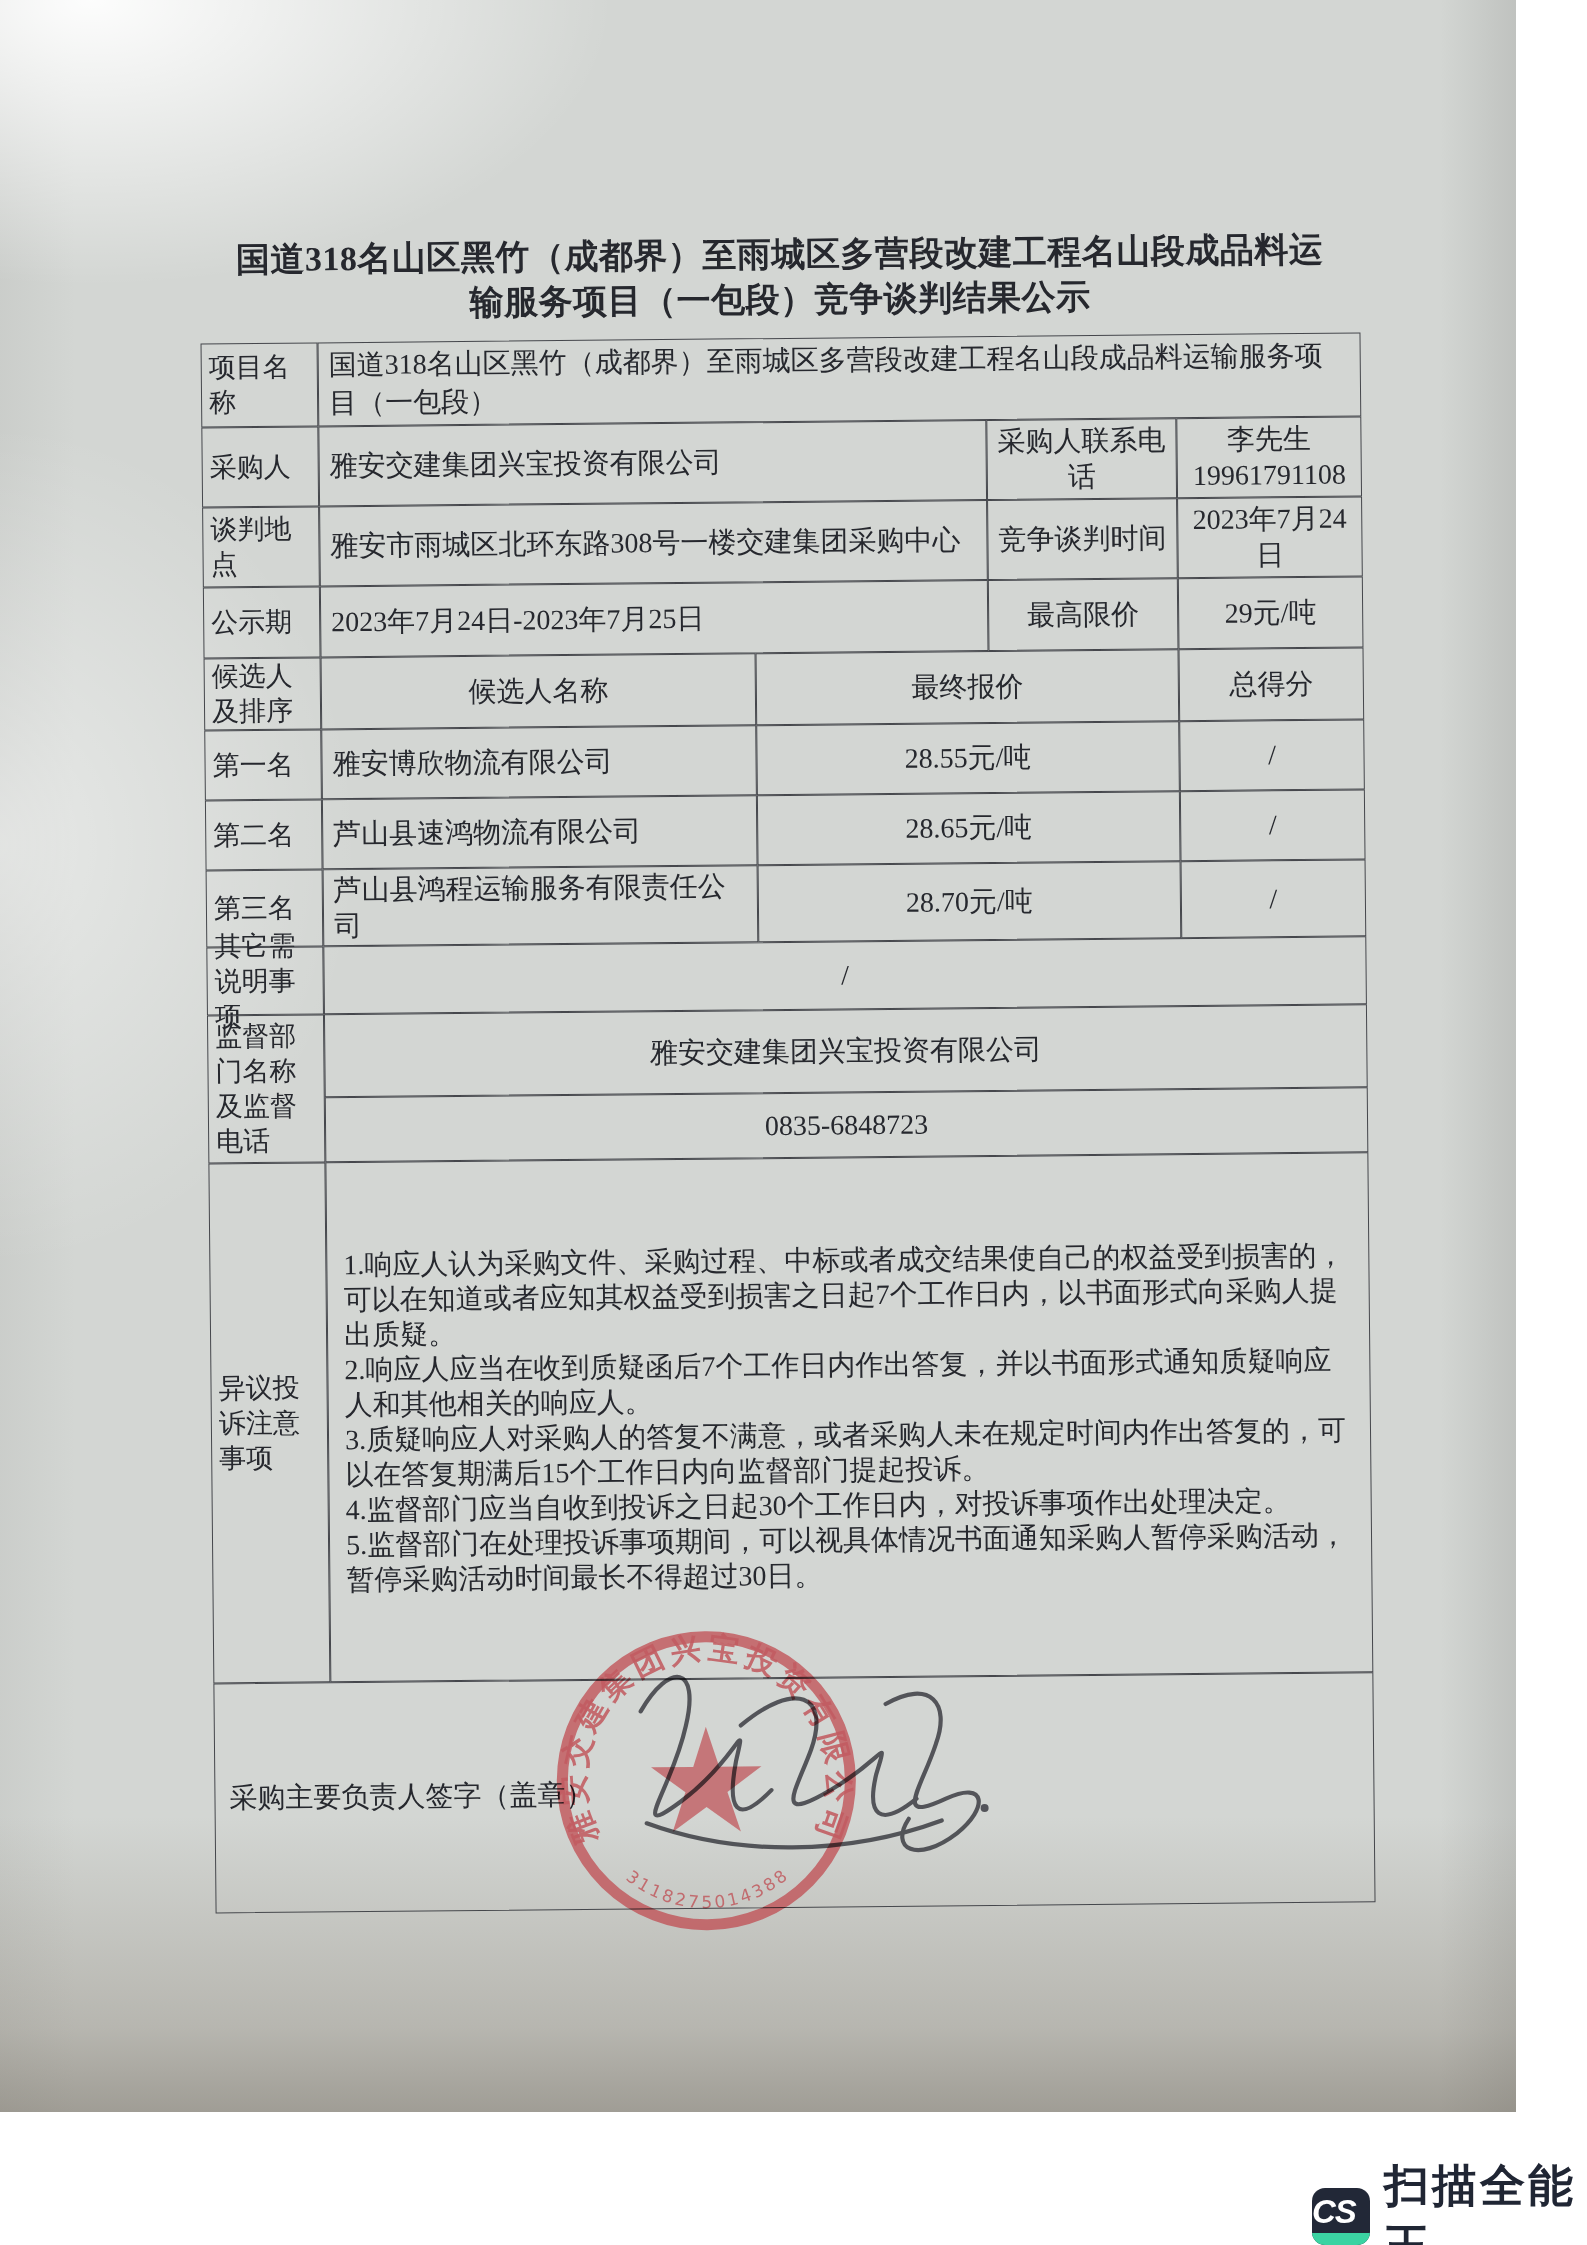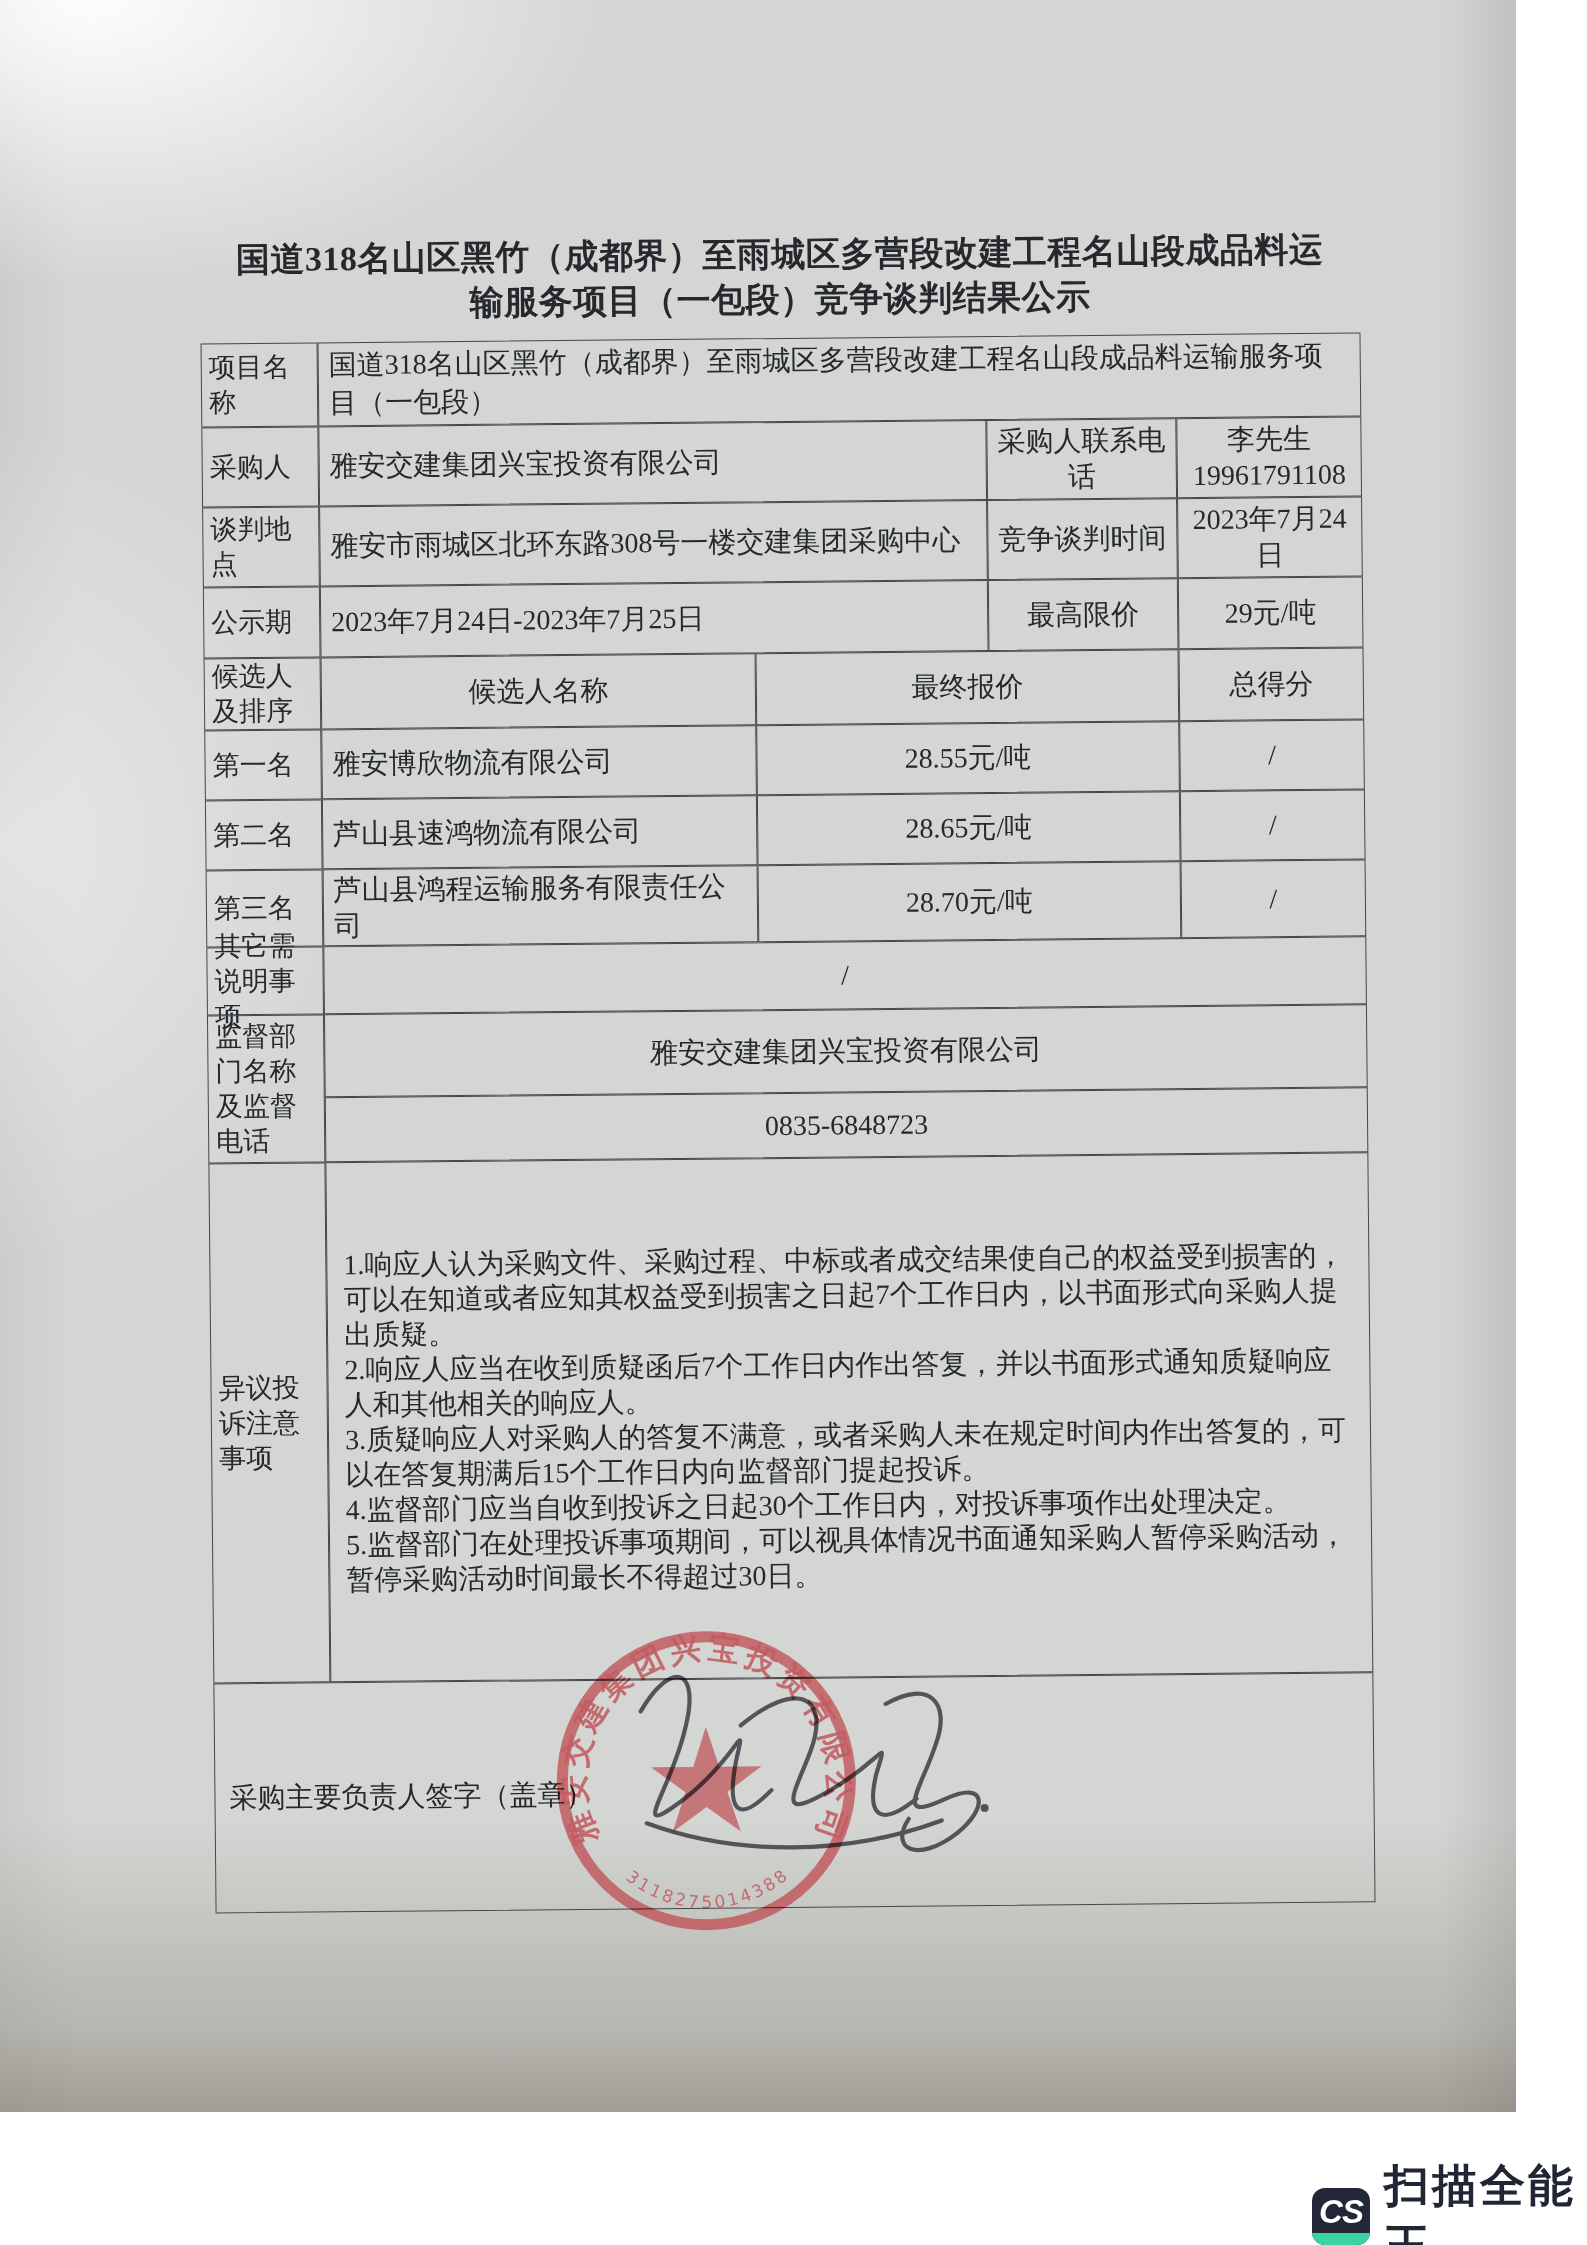--- a/index.html
+++ b/index.html
@@ -38,21 +38,21 @@
   .obj{flex-direction:column;justify-content:center;align-items:flex-start;padding:0 12px 0 16px;}
   .obj p{margin:0;font-size:28px;line-height:35px;}
   
   .stamp{position:absolute;left:327px;top:1277px;mix-blend-mode:multiply;opacity:.88;}
   .sig{position:absolute;left:372px;top:1312px;mix-blend-mode:multiply;opacity:.92;}
   
   .footer{position:absolute;left:1312px;top:2156px;display:flex;align-items:center;
           font-family:"Liberation Sans","DejaVu Sans",sans-serif;}
   .cs-badge{
     position:relative;width:58px;height:57px;border-radius:13px;background:#222837;
-    display:flex;align-items:center;justify-content:center;overflow:hidden;flex:none;
+    display:flex;align-items:center;overflow:hidden;flex:none;
   }
   .cs-badge span{color:#ffffff;font-weight:bold;font-size:33px;font-style:italic;margin-top:-8px;letter-spacing:-1px;}
   .cs-teal{position:absolute;left:0;right:0;bottom:0;height:12px;background:#3bd3a2;}
   .cs-text{margin-left:14px;font-size:45px;font-weight:bold;color:#202634;letter-spacing:3px;}
 </style>
 </head>
 <body>
 
 <div class="paper"></div>
 

